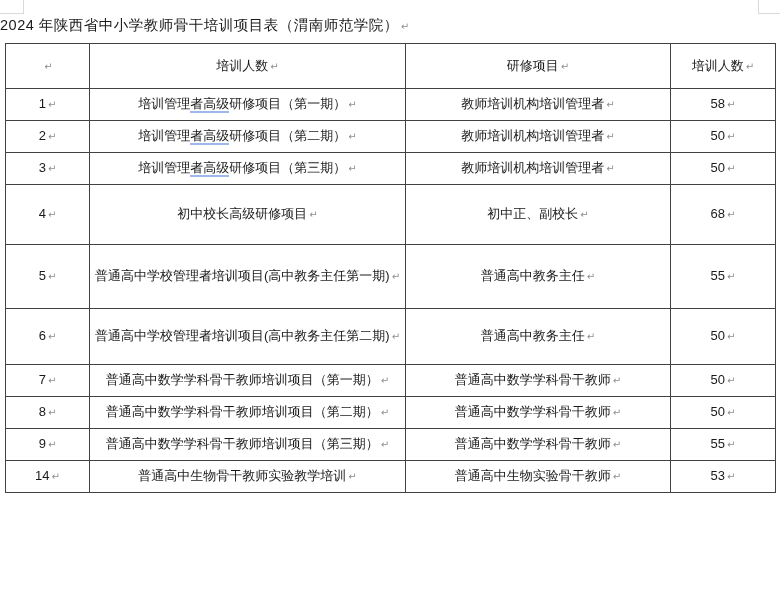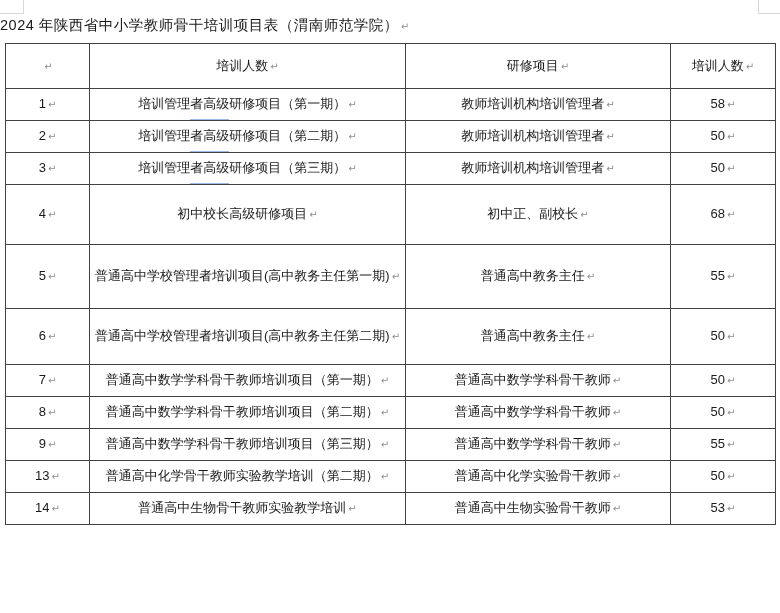--- a/index.html
+++ b/index.html
@@ -75,21 +75,21 @@
   tbody tr:nth-child(6) { height: 56px; }
   .pilcrow {
     font-family: "DejaVu Sans", sans-serif;
     font-size: 10px;
     color: #8f8f8f;
     margin-left: 2px;
     vertical-align: baseline;
   }
   .proof-underline {
     border-bottom: 2px solid var(--underline-blue, #9db9e6);
-    padding-bottom: 8px;
+    padding-bottom: 0;
   }
 </style>
 </head>
 <body>
 
 <div class="page">
 
   <div class="crop-left"></div>
   <div class="crop-right"></div>
 
@@ -159,26 +159,20 @@
           <td>普通高中数学学科骨干教师<span class="pilcrow">↵</span></td>
           <td>50<span class="pilcrow">↵</span></td>
         </tr>
         <tr>
           <td>9<span class="pilcrow">↵</span></td>
           <td>普通高中数学学科骨干教师培训项目（第三期）<span class="pilcrow">↵</span></td>
           <td>普通高中数学学科骨干教师<span class="pilcrow">↵</span></td>
           <td>55<span class="pilcrow">↵</span></td>
         </tr>
         <tr>
-          <td>13<span class="pilcrow">↵</span></td>
-          <td>普通高中化学骨干教师实验教学培训（第二期）<span class="pilcrow">↵</span></td>
-          <td>普通高中化学实验骨干教师<span class="pilcrow">↵</span></td>
-          <td>50<span class="pilcrow">↵</span></td>
-        </tr>
-        <tr>
           <td>14<span class="pilcrow">↵</span></td>
           <td>普通高中生物骨干教师实验教学培训<span class="pilcrow">↵</span></td>
           <td>普通高中生物实验骨干教师<span class="pilcrow">↵</span></td>
           <td>53<span class="pilcrow">↵</span></td>
         </tr>
       </tbody>
   </table>
 
 </div>
 

